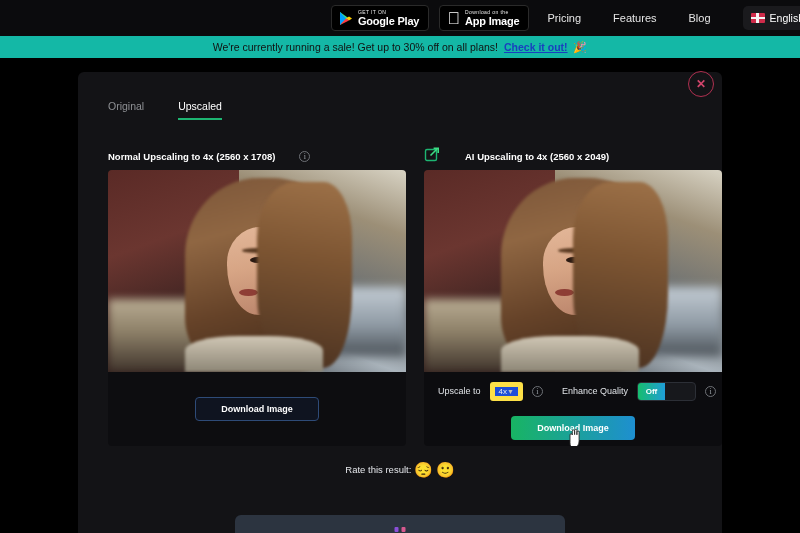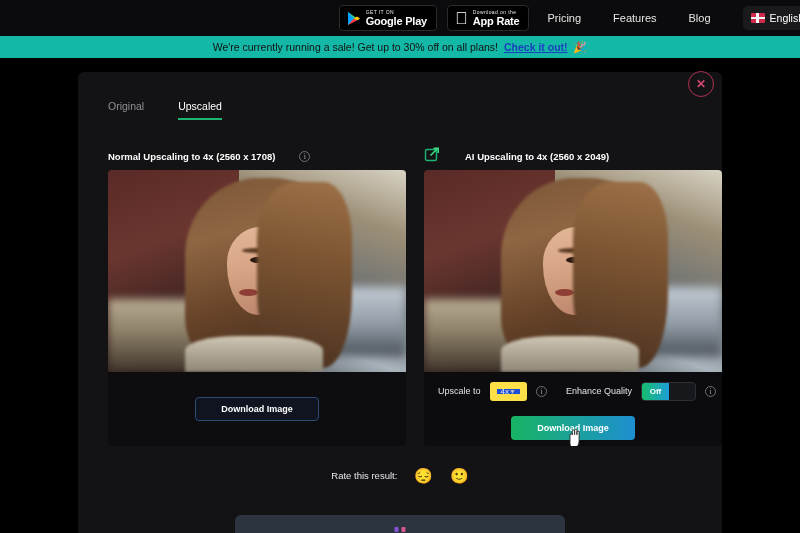--- a/index.html
+++ b/index.html
@@ -138,21 +138,21 @@
   }
 
   
   .controls {
     display: flex; align-items: center; height: 38px;
     padding: 0 6px 0 14px; gap: 9px;
   }
   .ctl-label { font-size: 9px; color: #dfe2e6; white-space: nowrap; }
   .select-box {
     width: 38px; height: 19px; border-radius: 3px;
-    border: 7px solid #fde047; background: #1d4ed8; color: #e8eaed;
+    border: 5px solid #fde047; background: #1d4ed8; color: #e8eaed;
     font-size: 8px; display: flex; align-items: center; justify-content: space-between;
     padding: 0 4px; cursor: pointer;
   }
   .chev { font-size: 7px; color: #b8bcc2; }
   .toggle {
     display: flex; height: 19px; border-radius: 4px; overflow: hidden;
     border: 1px solid #2c2f36; background: #17181c; cursor: pointer; gap: 37px;
   }
   .toggle .seg {
     min-width: 27px; display: flex; align-items: center; justify-content: center;
@@ -165,22 +165,22 @@
     width: 124px; height: 24px; border-radius: 4px; border: none;
     background: linear-gradient(90deg,#18b463 0%,#1e8fd0 100%);
     color: #fff; font-size: 9px; font-weight: bold; cursor: pointer;
     display: flex; align-items: center; justify-content: center;
     position: relative; font-family: "Liberation Sans", sans-serif;
   }
   .cursor { position: absolute; left: 56px; top: 10px; width: 18px; height: 24px; pointer-events: none; }
 
   
   .rate-row {
-    display: flex; align-items: center; justify-content: center; gap: 17px;
-    margin-top: 22px;
+    display: flex; align-items: center; justify-content: center; gap: 3px;
+    margin-top: 16px;
   }
   .rate-label { font-size: 9.5px; color: #e4e6ea; }
   .emoji { font-size: 15px; line-height: 15px; cursor: pointer; }
 
   
   .bottom-card {
     position: absolute; left: 157px; bottom: 0; width: 330px; height: 18px;
     background: #2c3440; border-radius: 6px 6px 0 0;
   }
   .bottom-marks { position: absolute; left: 50%; bottom: 1px; transform: translateX(-50%);
@@ -206,21 +206,21 @@
       <span class="badge-text">
         <span class="badge-small">GET IT ON</span>
         <span class="badge-big">Google Play</span>
       </span>
     </div>
 
     <div class="store-badge">
       <span class="apple-icon"></span>
       <span class="badge-text">
         <span class="badge-small">Download on the</span>
-        <span class="badge-big">App Rate</span>
+        <span class="badge-big">App Image</span>
       </span>
     </div>
 
     <a class="nav-link" href="#">Pricing</a>
     <a class="nav-link" href="#">Features</a>
     <a class="nav-link" href="#">Blog</a>
 
     <div class="lang-pill">
       <span class="flag"></span>
       <span>English</span>

